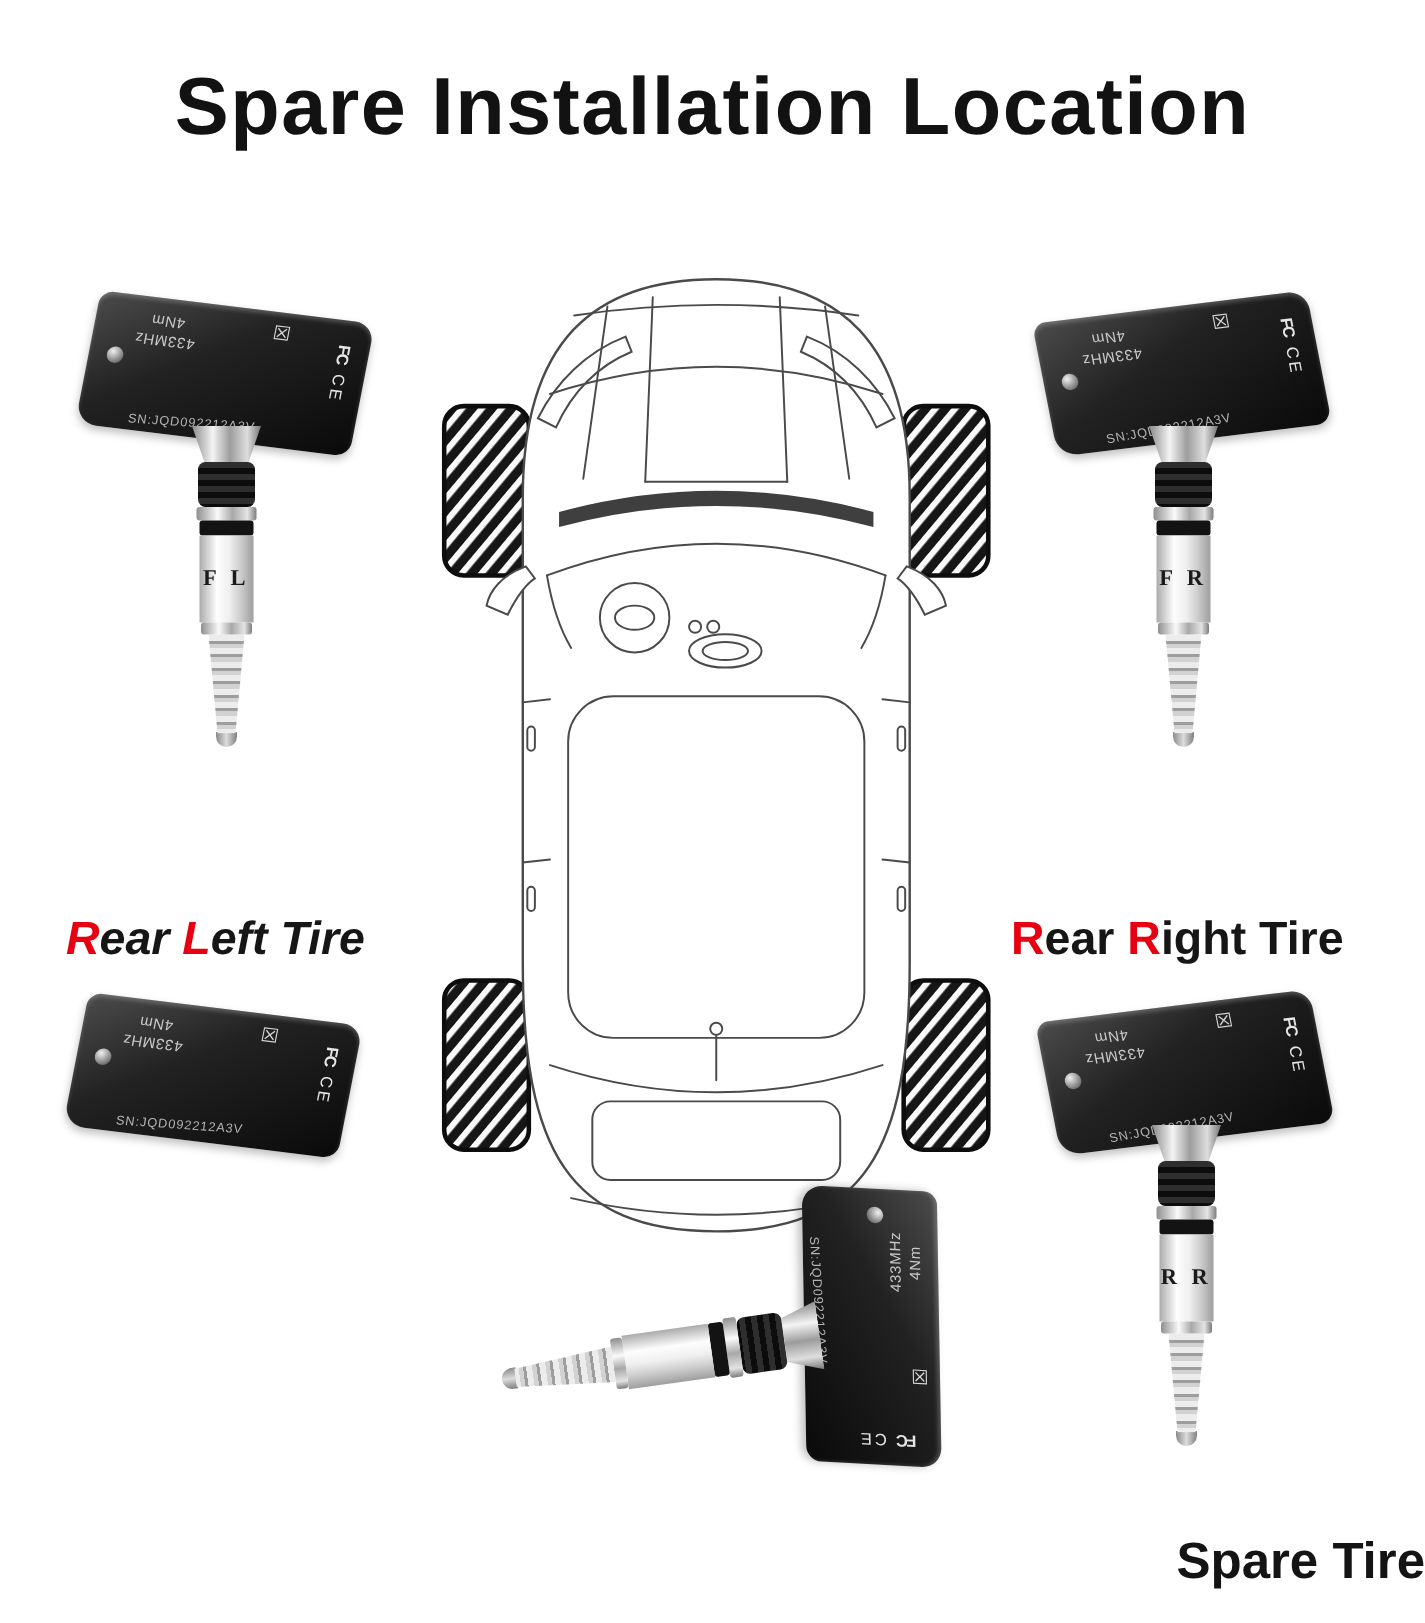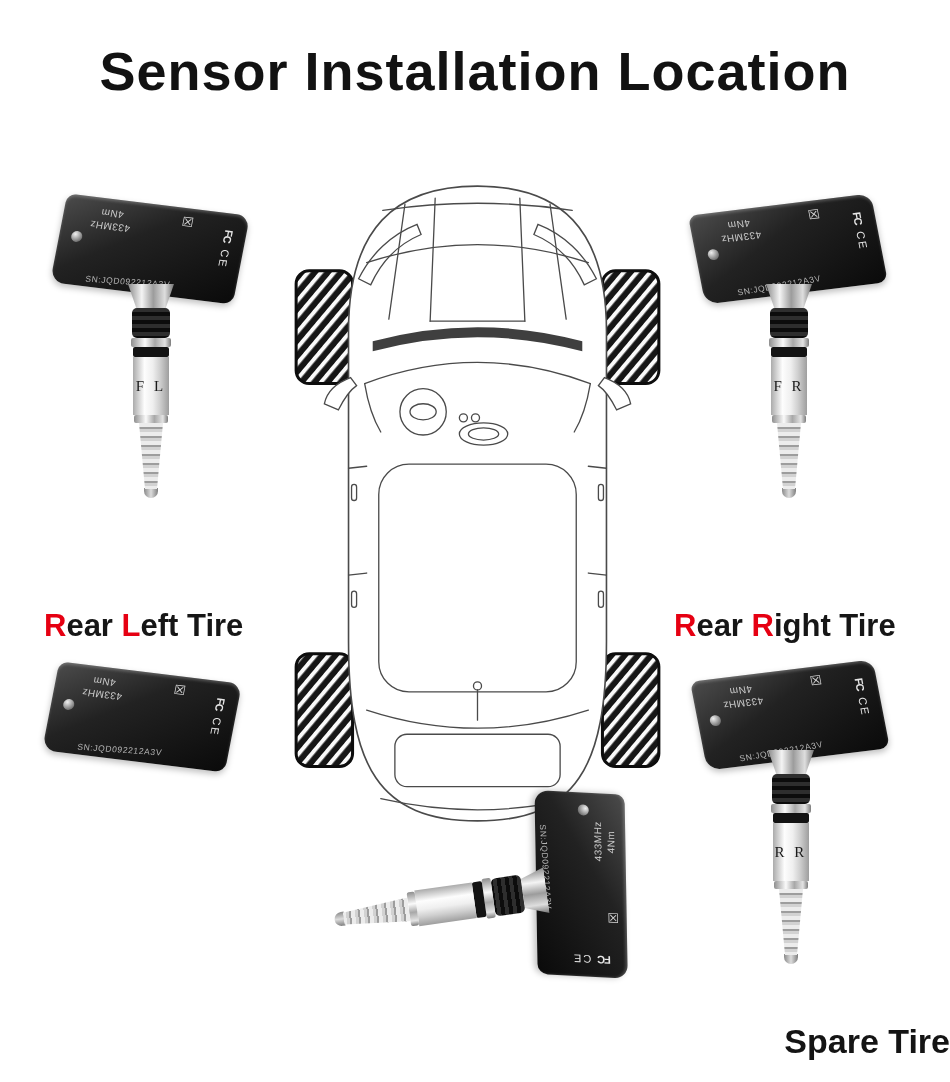--- a/index.html
+++ b/index.html
@@ -43,36 +43,36 @@
        background:linear-gradient(90deg,#8a8a8a,#f4f4f4 30%,#9c9c9c 55%,#dedede 80%,#737373);}
   .rubber{width:38px;height:30px;border-radius:5px;
           background:repeating-linear-gradient(180deg,#2e2e2e 0 4px,#0c0c0c 4px 8px);}
   .ring-silver{width:40px;height:9px;border-radius:2px;
           background:linear-gradient(90deg,#8f8f8f,#fafafa 35%,#a8a8a8 60%,#e3e3e3 85%,#7d7d7d);}
   .ring-silver.thin{width:34px;height:8px;}
   .ring-black{width:36px;height:10px;border-radius:2px;background:#131313;}
   .barrel{width:36px;height:58px;display:flex;align-items:center;justify-content:center;
           background:linear-gradient(90deg,#ababab,#fdfdfd 32%,#efefef 55%,#cfcfcf 75%,#9e9e9e);}
   .stem-label{font-family:"Liberation Serif",serif;font-size:15px;color:#1a1a1a;
-              letter-spacing:3px;white-space:nowrap;}
+              letter-spacing:3px;white-space:nowrap;font-weight:bold;}
   .tip{width:30px;height:66px;clip-path:polygon(10% 0,90% 0,70% 100%,30% 100%);
        background:repeating-linear-gradient(180deg,#ececec 0 4px,#9d9d9d 4px 6px,#d2d2d2 6px 9px);}
   .tip-cap{width:14px;height:10px;border-radius:0 0 7px 7px;margin-top:-1px;
        background:linear-gradient(90deg,#8b8b8b,#dcdcdc,#7f7f7f);}
 
   .sensor.spare{transform:rotate(82deg);}
 </style>
 </head>
 <body>
 
 <div class="page">
 
-  <div class="title">Sensor Installation Location</div>
-
-  <div class="corner-label" style="left:44px;top:608px;">
+  <div class="title">Spare Installation Location</div>
+
+  <div class="corner-label" style="left:44px;top:608px;font-style:italic;">
     <span class="red">R</span><span>ear </span><span class="red">L</span><span>eft Tire</span>
   </div>
   <div class="corner-label" style="left:674px;top:608px;">
     <span class="red">R</span><span>ear </span><span class="red">R</span><span>ight Tire</span>
   </div>
 
   <svg class="car" viewBox="0 0 380 660">
     <defs>
       <pattern id="tread" width="10" height="10" patternUnits="userSpaceOnUse" patternTransform="rotate(40)">
         <rect width="10" height="10" fill="#161616"></rect>

